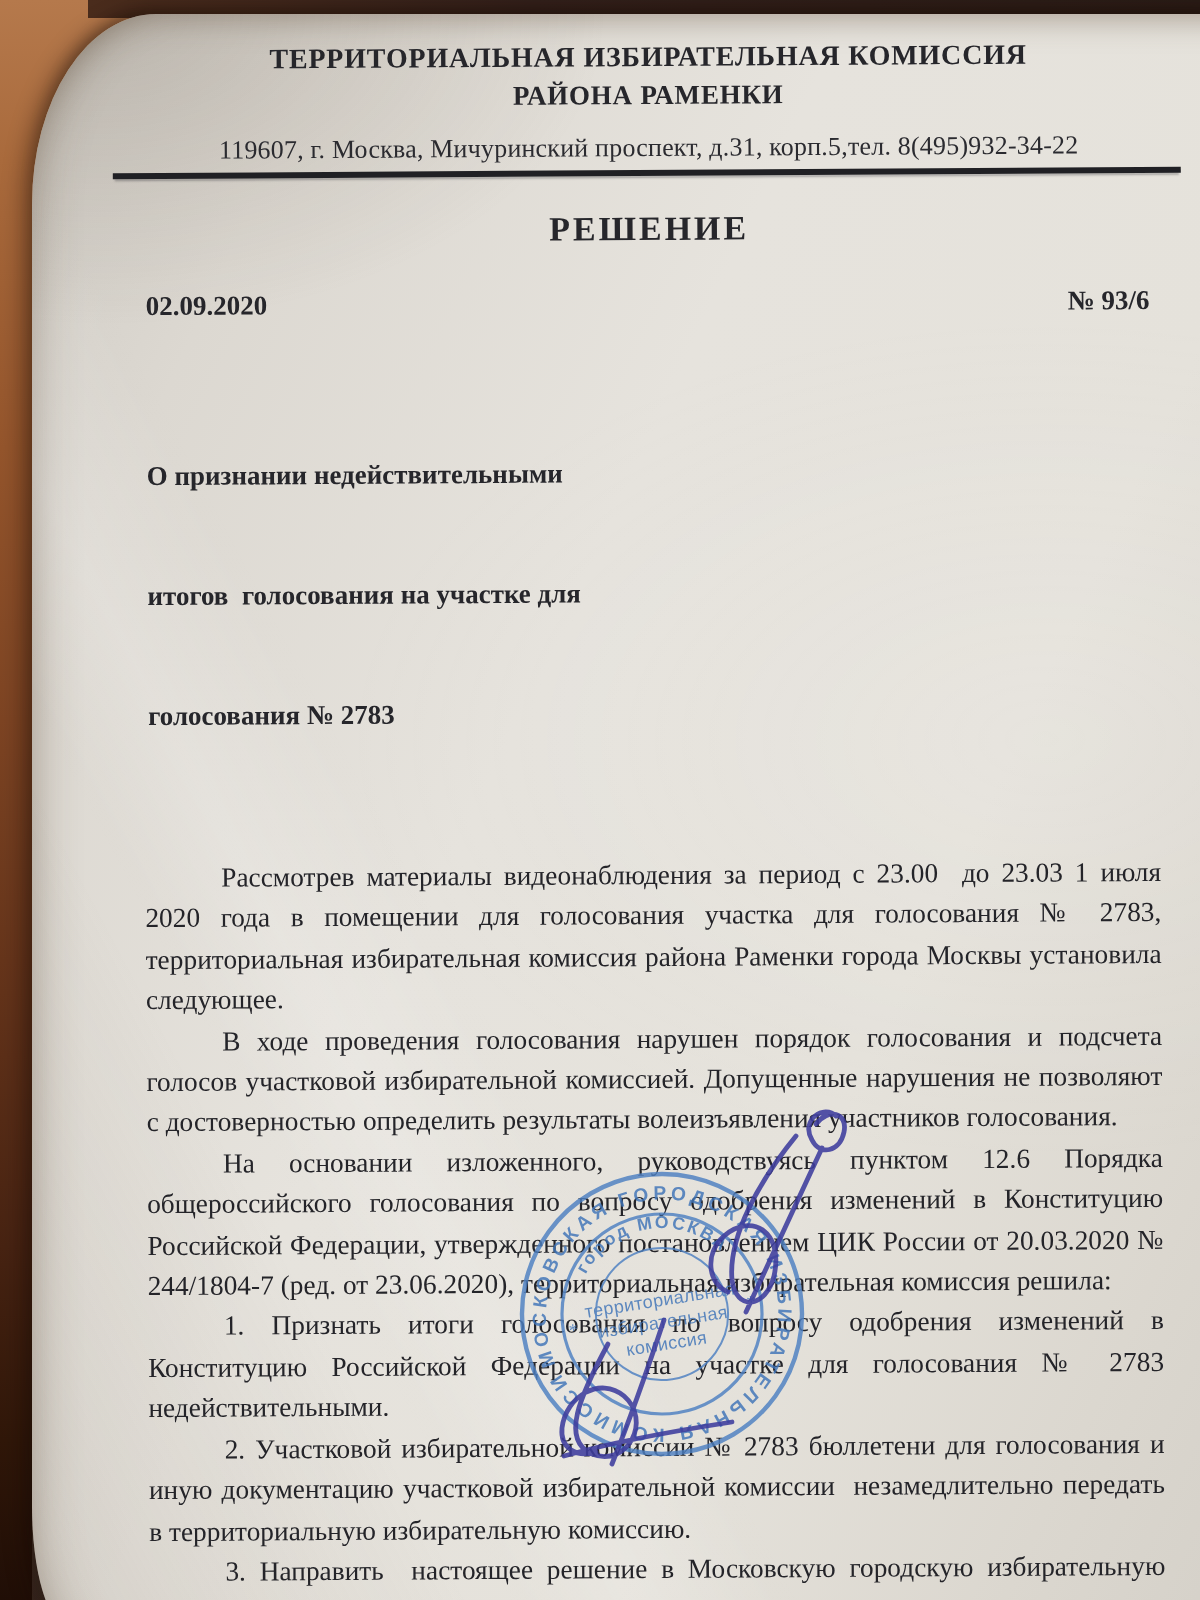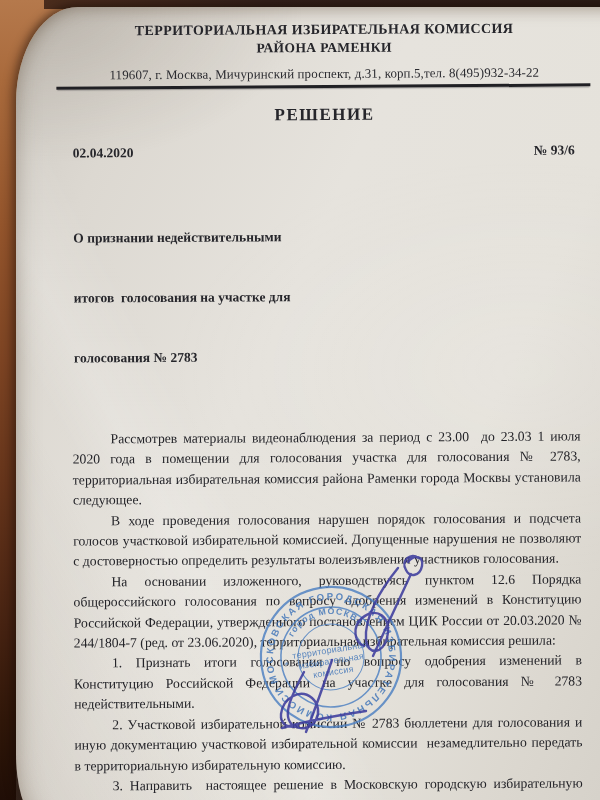--- a/index.html
+++ b/index.html
@@ -112,21 +112,21 @@
 
     <div class="doc-content">
       <div class="org-name">ТЕРРИТОРИАЛЬНАЯ ИЗБИРАТЕЛЬНАЯ КОМИССИЯ</div>
       <div class="org-name-2">РАЙОНА РАМЕНКИ</div>
       <div class="address">119607, г. Москва, Мичуринский проспект, д.31, корп.5,тел. 8(495)932-34-22</div>
       <div class="rule"></div>
 
       <div class="doc-type">РЕШЕНИЕ</div>
 
       <div class="meta-row">
-        <span class="doc-date">02.04.2020</span>
+        <span class="doc-date">02.09.2020</span>
         <span class="doc-number">№ 93/6</span>
       </div>
 
       <div class="subject">
         <div>О признании недействительными</div>
         <div>итогов  голосования на участке для</div>
         <div>голосования № 2783</div>
       </div>
 
       <div class="body-text">

